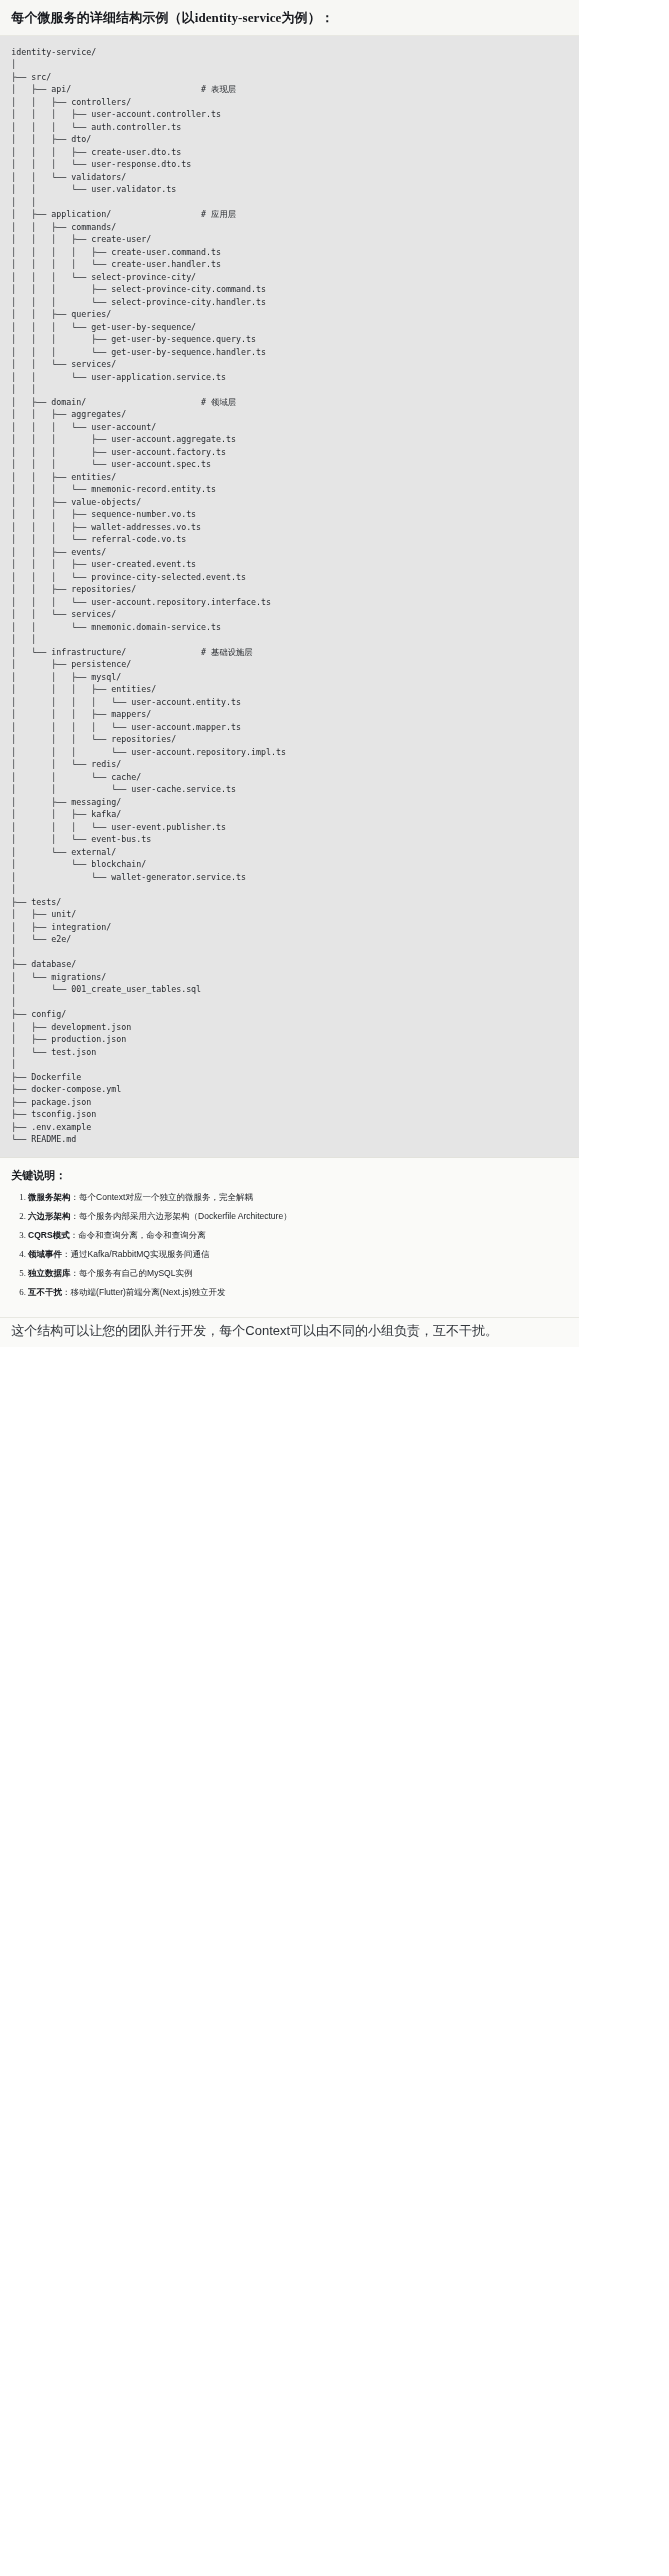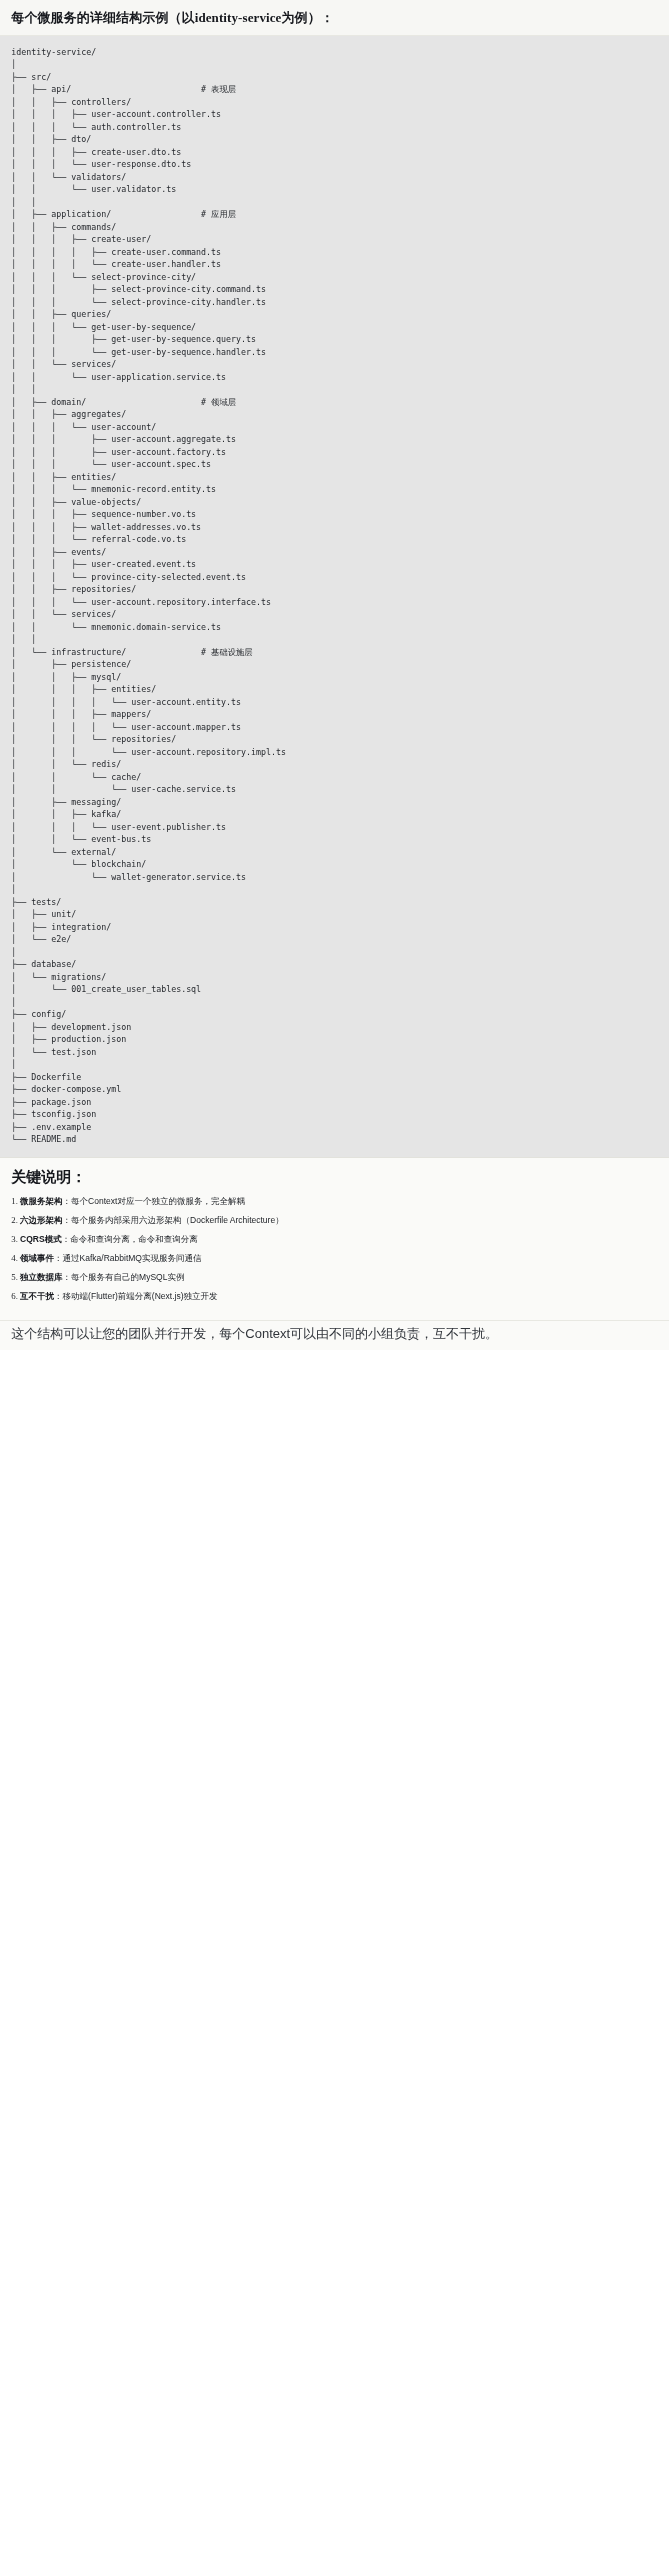--- a/index.html
+++ b/index.html
@@ -7,21 +7,21 @@
     padding: 0;
     background: #ffffff;
   }
   body {
     width: 669px;
     font-family: "Liberation Sans", "DejaVu Sans", sans-serif;
     color: #1f2328;
     -webkit-font-smoothing: antialiased;
   }
   .page {
-    width: 669px;
+    width: 579px;
     box-sizing: border-box;
     background: #fafaf8;
     padding: 0;
   }
   
   .doc-title {
     font-size: 13px;
     font-weight: bold;
     letter-spacing: 0.1px;
     color: #16181d;
@@ -47,27 +47,27 @@
     overflow: visible;
     letter-spacing: 0px;
     tab-size: 4;
   }
   
   .notes {
     background: #fafaf8;
     padding: 10px 11.3px 3.8px 11.3px;
   }
   .notes-heading {
-    font-size: 15px;
+    font-size: 11px;
     font-weight: bold;
     color: #16181d;
     margin: 0 0 8.1px 0;
   }
   ol.note-list {
-    margin: 0;
+    margin: 8px;
     padding: 0;
     list-style: none;
     counter-reset: noteidx;
   }
   ol.note-list li {
     counter-increment: noteidx;
     font-size: 8.5px;
     line-height: 12px;
     color: #22252a;
     margin: 0 0 6.9px 0;

